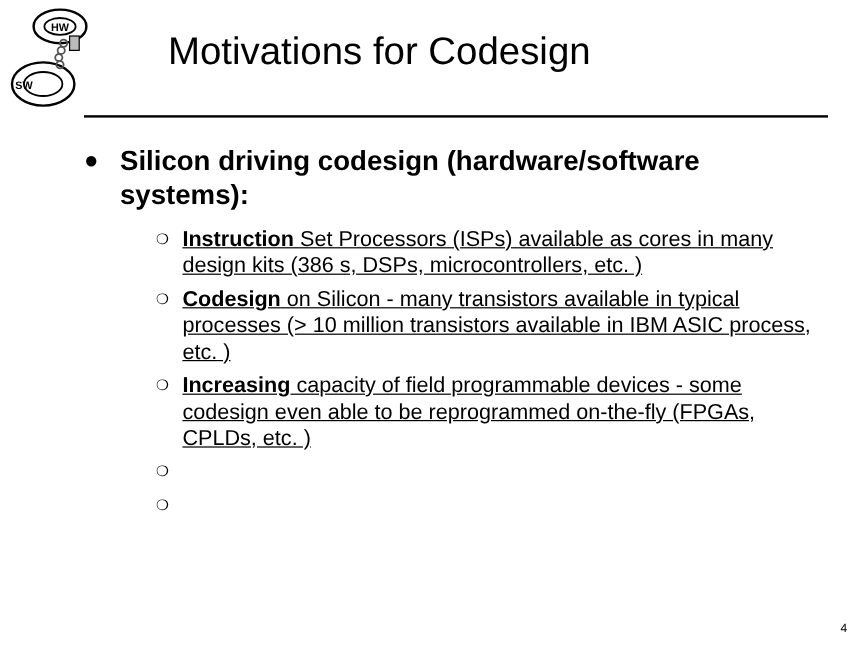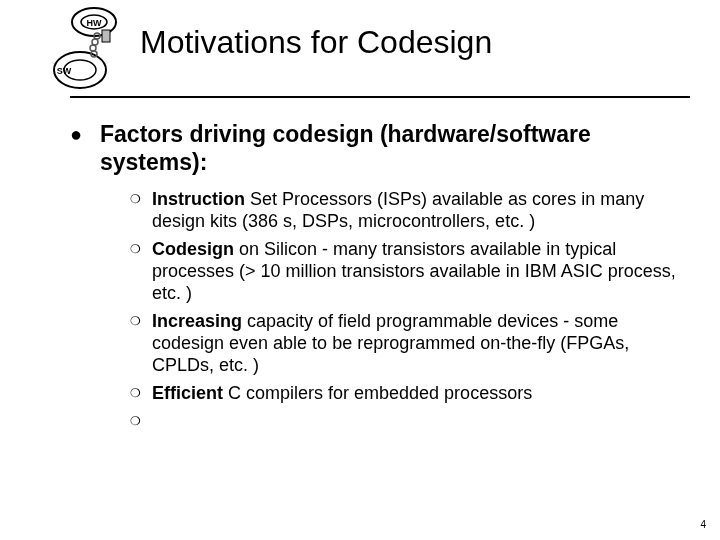--- a/index.html
+++ b/index.html
@@ -12,21 +12,20 @@
     color: #000;
     position: relative;
     overflow: hidden;
   }
   .logo {
     position: absolute;
     top: 6px;
     left: 6px;
     width: 96px;
     height: 88px;
-    margin-left: 44px;
   }
   .title {
     position: absolute;
     top: 24px;
     left: 140px;
     font-size: 32px;
     font-weight: normal;
   }
   .rule {
     position: absolute;
@@ -68,20 +67,21 @@
     margin-bottom: 6px;
   }
   .l2 .bullet {
     width: 22px;
     flex: none;
     font-size: 12px;
     line-height: 22px;
   }
   .l2 .text {
     line-height: 22px;
+    text-decoration: underline;
   }
   .l2 .lead {
     font-weight: bold;
   }
   .pagenum {
     position: absolute;
     bottom: 10px;
     right: 14px;
     font-size: 10px;
   }
@@ -106,21 +106,21 @@
     <rect x="52" y="24" width="8" height="12" fill="#bbb" stroke="#000" stroke-width="1"></rect>
   </svg>
 </div>
 
 <div class="title">Motivations for Codesign</div>
 <div class="rule"></div>
 
 <div class="content">
   <div class="l1">
     <div class="bullet">●</div>
-    <div class="text">Factors driving codesign (hardware/software systems):</div>
+    <div class="text">Silicon driving codesign (hardware/software systems):</div>
   </div>
   <div class="l2-group">
 
     <div class="l2">
       <div class="bullet">❍</div>
       <div class="text">
         <span class="lead">Instruction</span><span> Set Processors (ISPs) available as cores in many design kits (386 s, DSPs, microcontrollers, etc. )</span>
       </div>
     </div>
 
@@ -133,23 +133,20 @@
 
     <div class="l2">
       <div class="bullet">❍</div>
       <div class="text">
         <span class="lead">Increasing</span><span> capacity of field programmable devices - some codesign even able to be reprogrammed on-the-fly (FPGAs, CPLDs, etc. )</span>
       </div>
     </div>
 
     <div class="l2">
       <div class="bullet">❍</div>
-      <div class="text">
-        <span class="lead">Efficient</span><span> C compilers for embedded processors</span>
-      </div>
     </div>
 
     <div class="l2">
       <div class="bullet">❍</div>
     </div>
 
   </div>
 </div>
 
 <div class="pagenum">4</div>

